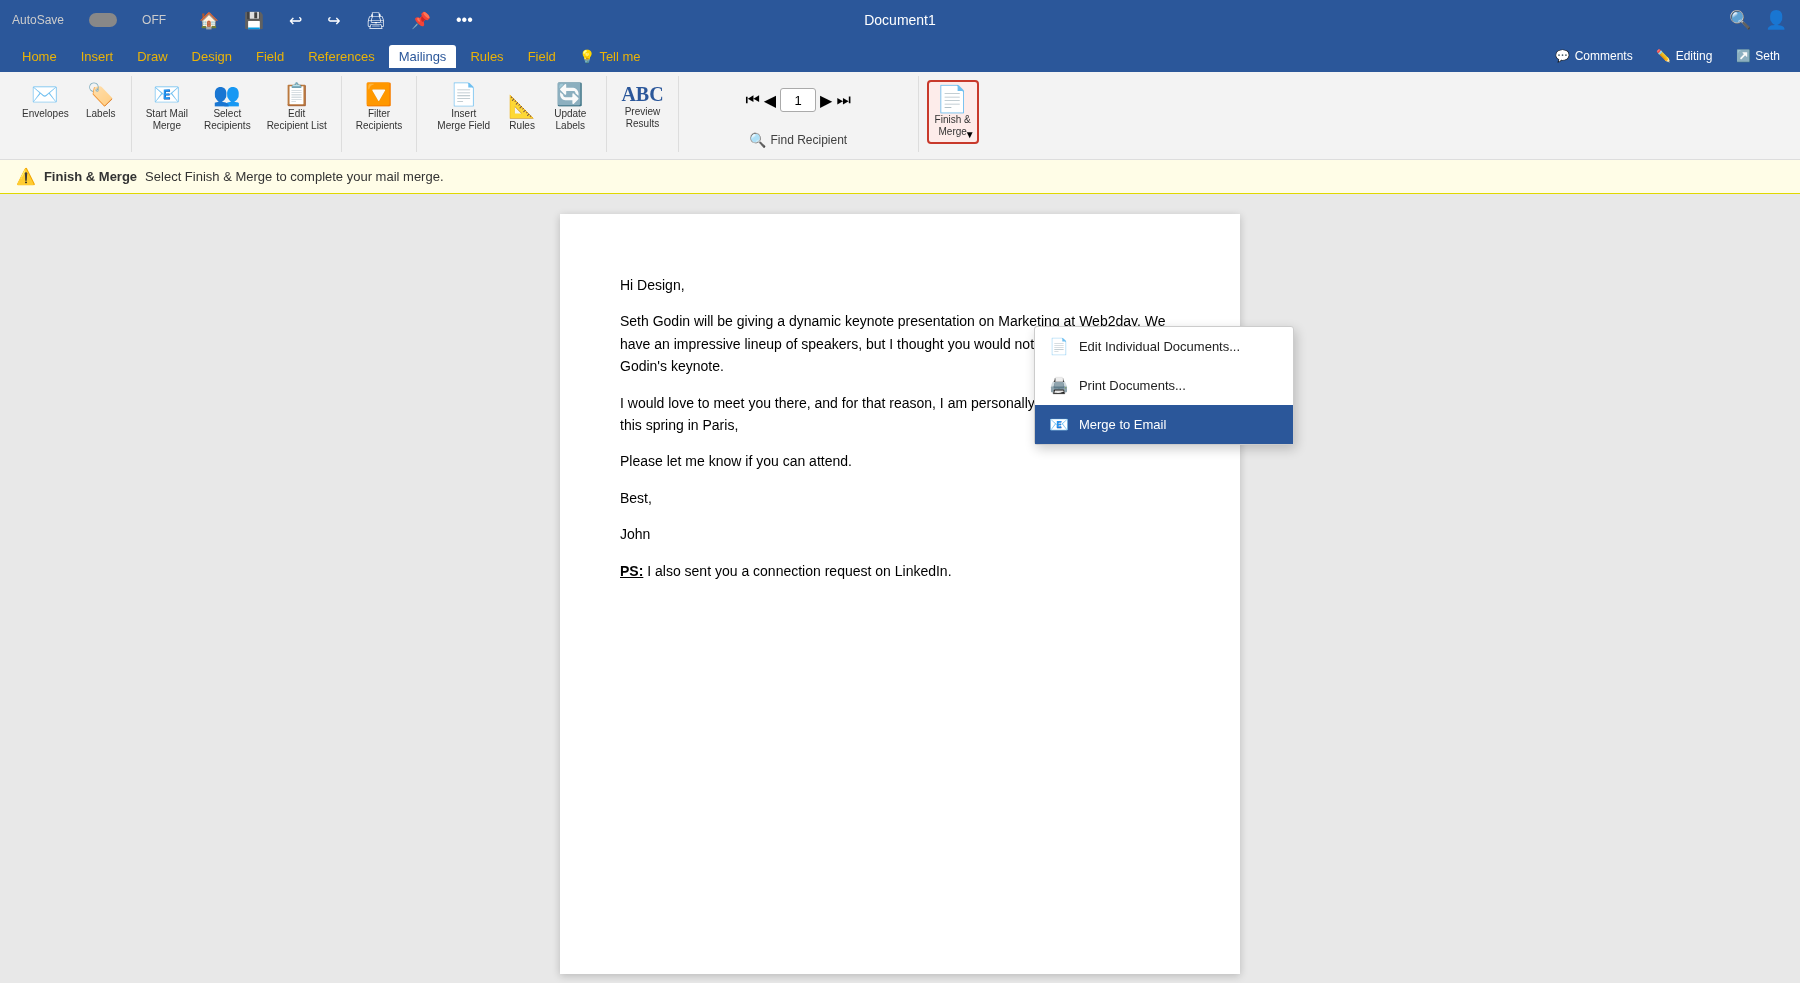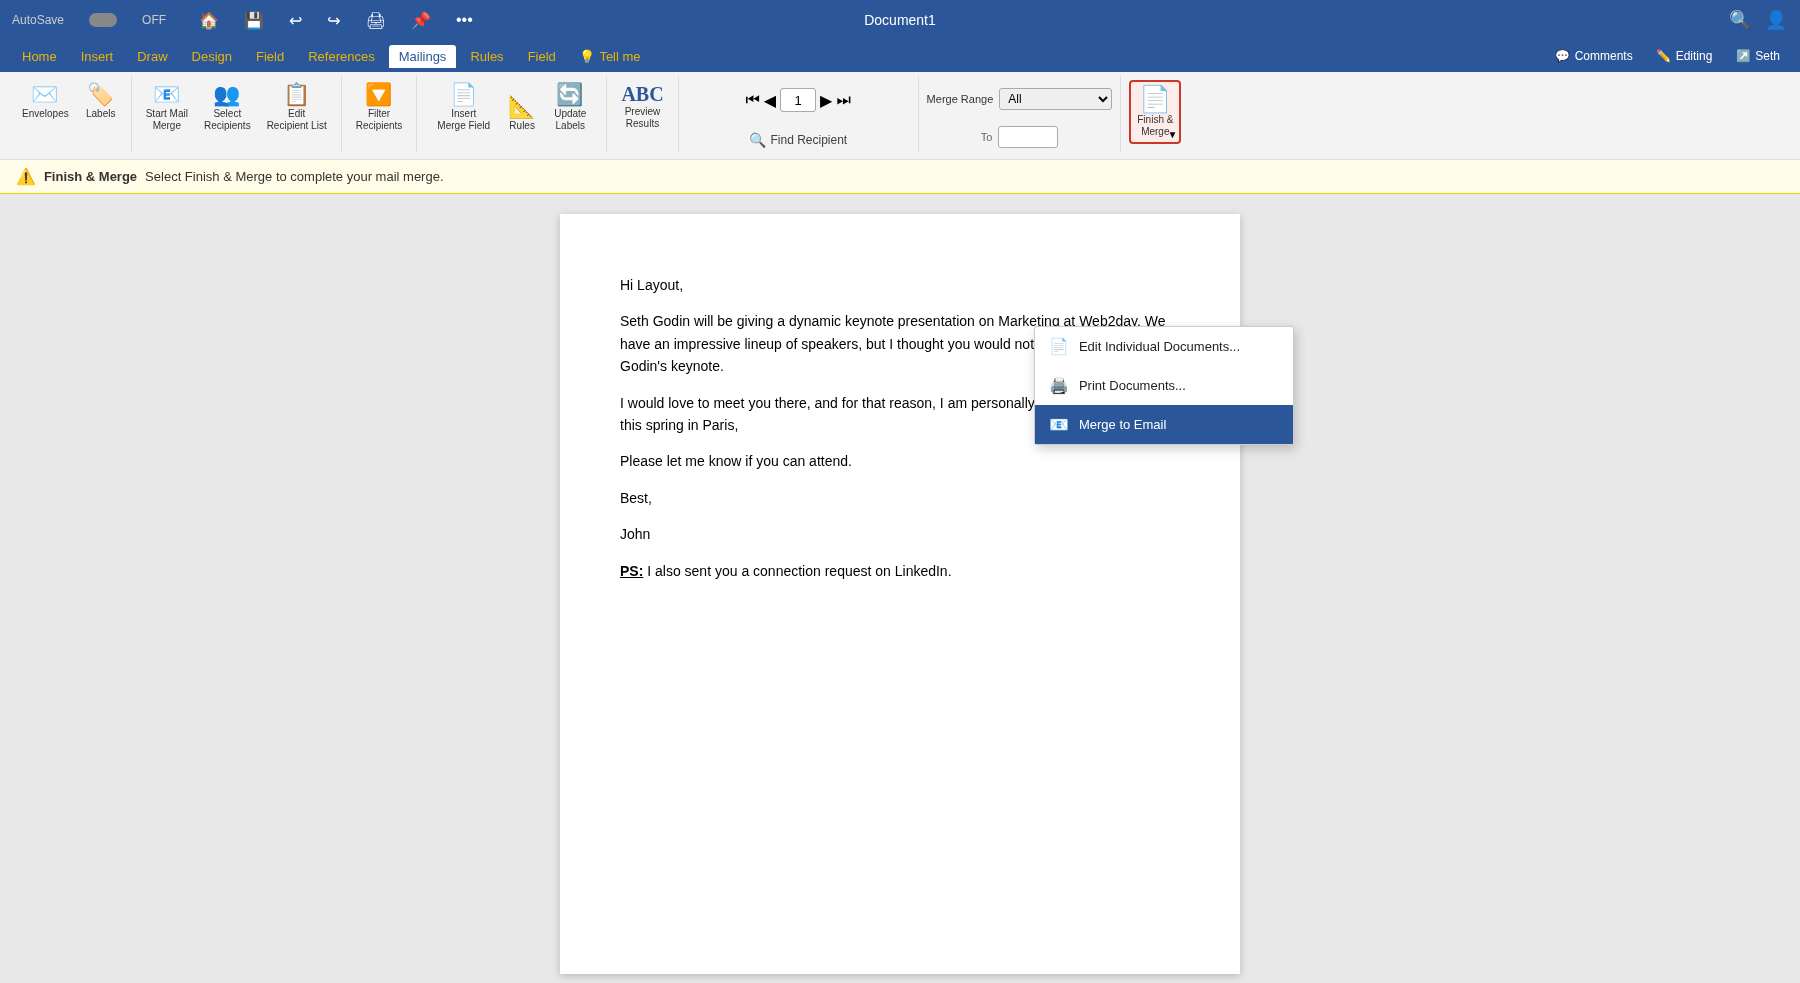--- a/index.html
+++ b/index.html
@@ -302,53 +302,39 @@
       <input class="nav-input" type="text" value="1" style="">
       <span style="cursor:pointer;font-size:16px;">▶</span>
       <span style="cursor:pointer;font-size:16px;">⏭</span>
     </div>
     <div style="display:flex;align-items:center;gap:4px;margin-top:6px;">
       <span style="font-size:14px;">🔍</span>
       <span style="font-size:12px;color:#404040;cursor:pointer;">Find Recipient</span>
     </div>
   </div>
 
-  <div class="ribbon-group" style="min-width:180px;">
-    <div class="merge-range-row" style="margin-top:8px;">
-      <span class="merge-range-label">Merge Range</span>
-      <select class="merge-range-select">
-        <option>All</option>
-        <option>Current Record</option>
-        <option>Custom</option>
-      </select>
-    </div>
-    <div class="merge-range-row" style="margin-top:6px;">
-      <span style="font-size:11px;color:#666;">To</span>
-      <input class="to-input" type="text" placeholder="" style="">
-    </div>
-  </div>
 
   <div class="ribbon-group finish-merge-area">
     <div class="ribbon-btn highlighted-btn" style="border: 2px solid #c8392b; background:#fdecea; position:relative;">
       <span class="ribbon-btn-icon" style="font-size:26px;">📄</span>
       <span class="ribbon-btn-label">Finish &amp;<br>Merge</span>
       <span style="font-size:10px;position:absolute;bottom:2px;right:2px;">▼</span>
     </div>
   </div>
 </div>
 
 <div class="info-bar">
   <span class="info-icon">⚠️</span>
   <span style="font-weight:bold;">Finish &amp; Merge</span>
   <span>Select Finish &amp; Merge to complete your mail merge.</span>
 </div>
 
 <div class="document-area">
   <div class="document-page">
-    <p>Hi Layout,</p>
+    <p>Hi Design,</p>
     <p>Seth Godin will be giving a dynamic keynote presentation on Marketing at Web2day. We have an impressive lineup of speakers, but I thought you would not want to miss Seth Godin's keynote.</p>
     <p>I would love to meet you there, and for that reason, I am personally inviting you to join us this spring in Paris,</p>
     <p>Please let me know if you can attend.</p>
     <p>Best,</p>
     <p>John</p>
     <p>
       <span class="doc-ps-label">PS:</span><span> I also sent you a connection request on LinkedIn.</span>
     </p>
   </div>
 

